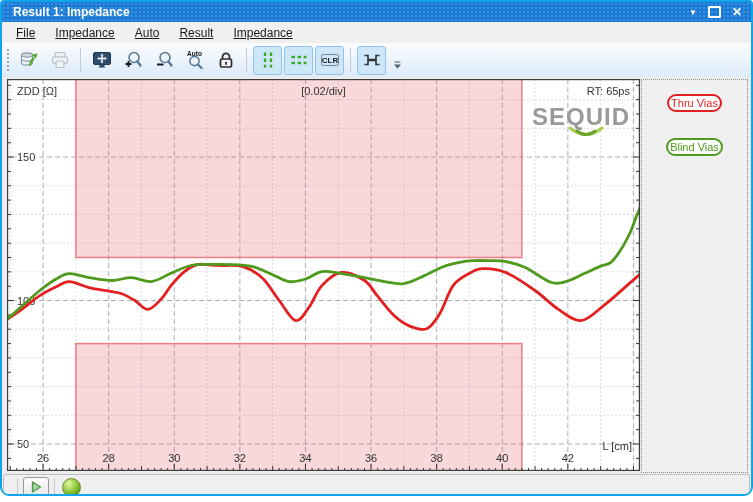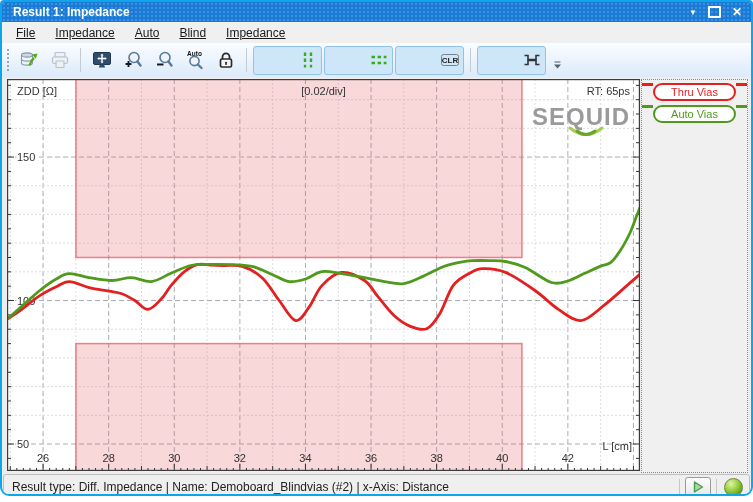--- a/index.html
+++ b/index.html
@@ -21,28 +21,28 @@
   .menubar{position:absolute;left:0;top:20px;right:0;height:21px;background:#f0f0f0;
     display:flex;align-items:center;padding-left:4px;}
   .menu-item{font-size:12px;color:#1a1a1a;padding:2px 10px;text-decoration:underline;}
   
   .toolbar{position:absolute;left:0;top:41px;right:0;height:34px;
     background:linear-gradient(#fbfdff,#dceafa);display:flex;align-items:center;padding-left:3px;}
   .grip{width:4px;height:24px;margin:0 3px 0 1px;
     background-image:radial-gradient(#9aa5b5 1px,transparent 1.2px);background-size:4px 4px;}
   .tbtn{width:27px;height:27px;margin:0 1px;border:1px solid transparent;border-radius:3px;
     display:flex;align-items:center;justify-content:center;}
-  .tbtn.pressed{background:#cde6f8;border-color:#92c2e8;padding-left:40px;}
+  .tbtn.pressed{background:#cde6f8;border-color:#92c2e8;}
   .tsep{width:1px;height:24px;background:#c4cbd4;margin:0 5px;}
   .overflow{margin:10px 0 0 6px;color:#55606e;}
   
   .plot-wrap{position:absolute;left:5px;top:77px;width:633px;height:392px;}
   .legend{position:absolute;left:639px;top:77px;width:107px;height:394px;background:#f0f0f0;
     border:1px dotted #8a8a8a;box-sizing:border-box;}
-  .legend-row{display:flex;margin-top:4px;}
+  .legend-row{display:flex;align-items:center;margin-top:4px;flex-direction:column;}
   .legend-row:first-child{margin-top:3px;}
   .legend-line{flex:0 0 11px;height:3px;}
   .legend-pill{flex:1;text-align:center;font-size:11px;line-height:14px;background:#fff;
     border-width:2px;border-style:solid;border-radius:9px;padding:0 2px;white-space:nowrap;}
   
   .statusbar{position:absolute;left:1px;right:1px;top:472px;height:26px;background:#efefef;
     border:1px solid #bfbfbf;border-radius:3px 3px 7px 7px;box-sizing:border-box;
     display:flex;align-items:center;padding:0 6px 0 8px;}
   .status-text{flex:1;font-size:12px;color:#222;white-space:nowrap;overflow:hidden;}
   .ssep{width:1px;height:16px;background:#c6c6c6;margin:0 5px;}
@@ -61,21 +61,21 @@
       <span class="ctl ctl-collapse">▼</span>
       <span class="ctl ctl-max"></span>
       <span class="ctl ctl-close">✕</span>
     </span>
   </div>
 
   <div class="menubar" id="menubar">
       <span class="menu-item">File</span>
       <span class="menu-item">Impedance</span>
       <span class="menu-item">Auto</span>
-      <span class="menu-item">Blind</span>
+      <span class="menu-item">Result</span>
       <span class="menu-item">Impedance</span>
     </div>
 
   <div class="toolbar" id="toolbar">
     <span class="grip"></span>
   <span class="tbtn">
         <svg width="20" height="20" viewBox="0 0 20 20">
           <g stroke="#8a98a8" fill="#cfd8e2" stroke-width="1.1">
             <ellipse cx="8" cy="5" rx="5.5" ry="2.1"></ellipse>
             <path d="M2.5 5v8c0 1.2 2.5 2.1 5.5 2.1s5.5-.9 5.5-2.1V5" fill="none"></path>
@@ -389,27 +389,26 @@
     </svg>
 
   <div class="legend" id="legend">
       <div class="legend-row">
         <span class="legend-line" style="background: rgb(228, 31, 31);"></span>
         <span class="legend-pill" style="border-color: rgb(228, 31, 31); color: rgb(228, 31, 31);">Thru Vias</span>
         <span class="legend-line" style="background: rgb(228, 31, 31);"></span>
       </div>
       <div class="legend-row">
         <span class="legend-line" style="background: rgb(79, 154, 29);"></span>
-        <span class="legend-pill" style="border-color: rgb(79, 154, 29); color: rgb(79, 154, 29);">Auto Vias</span>
+        <span class="legend-pill" style="border-color: rgb(79, 154, 29); color: rgb(79, 154, 29);">Blind Vias</span>
         <span class="legend-line" style="background: rgb(79, 154, 29);"></span>
       </div>
     </div>
 
   <div class="statusbar">
-    <span class="status-text">Result type: Diff. Impedance | Name: Demoboard_Blindvias (#2) | x-Axis: Distance</span>
     <span class="ssep"></span>
     <span class="play-btn">
       <svg width="14" height="14" viewBox="0 0 14 14">
         <path d="M3.5 2 L11.5 7 L3.5 12 Z" fill="#a4d9a4" stroke="#4e9a4e" stroke-width="1.4" stroke-linejoin="round"></path>
       </svg>
     </span>
     <span class="ssep"></span>
     <span class="led"></span>
   </div>
 </div>

